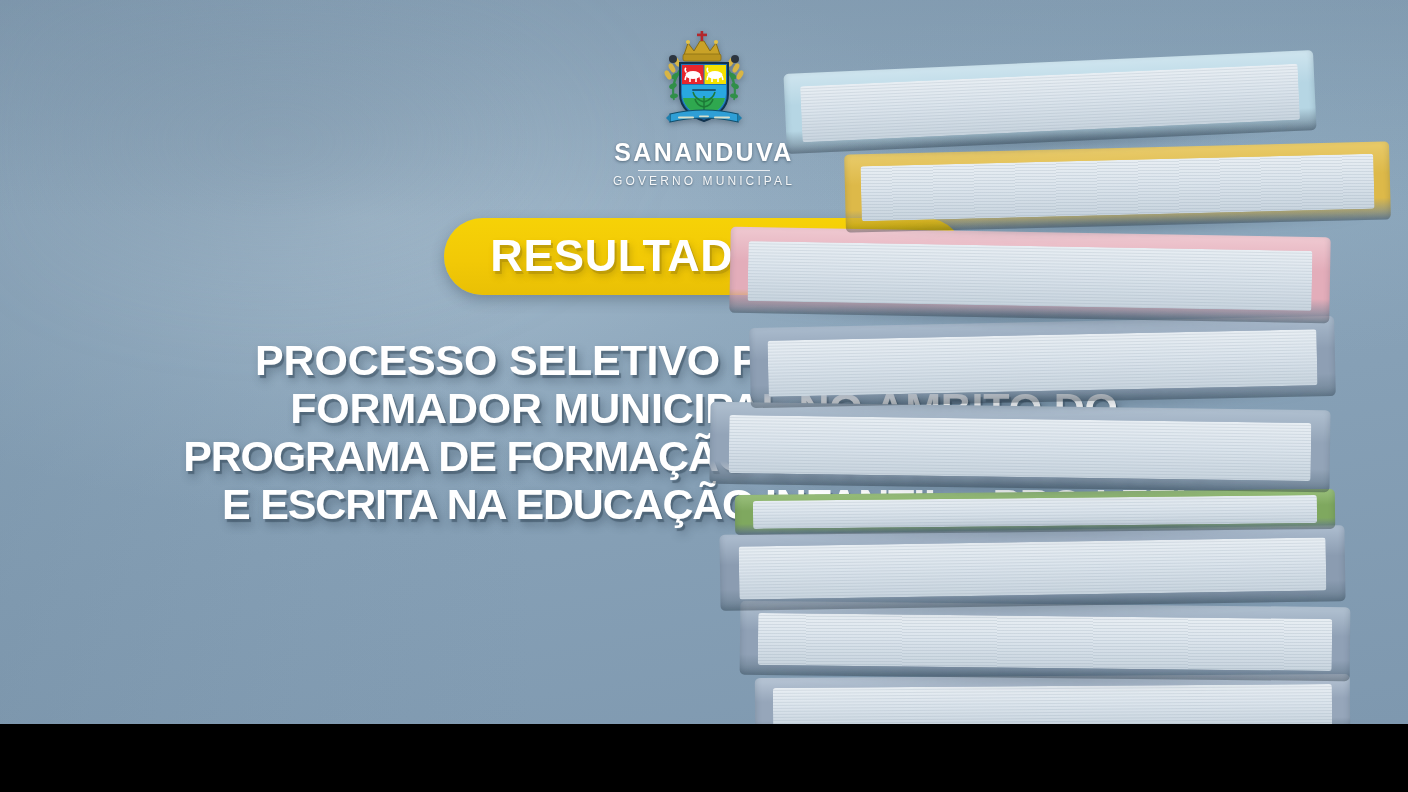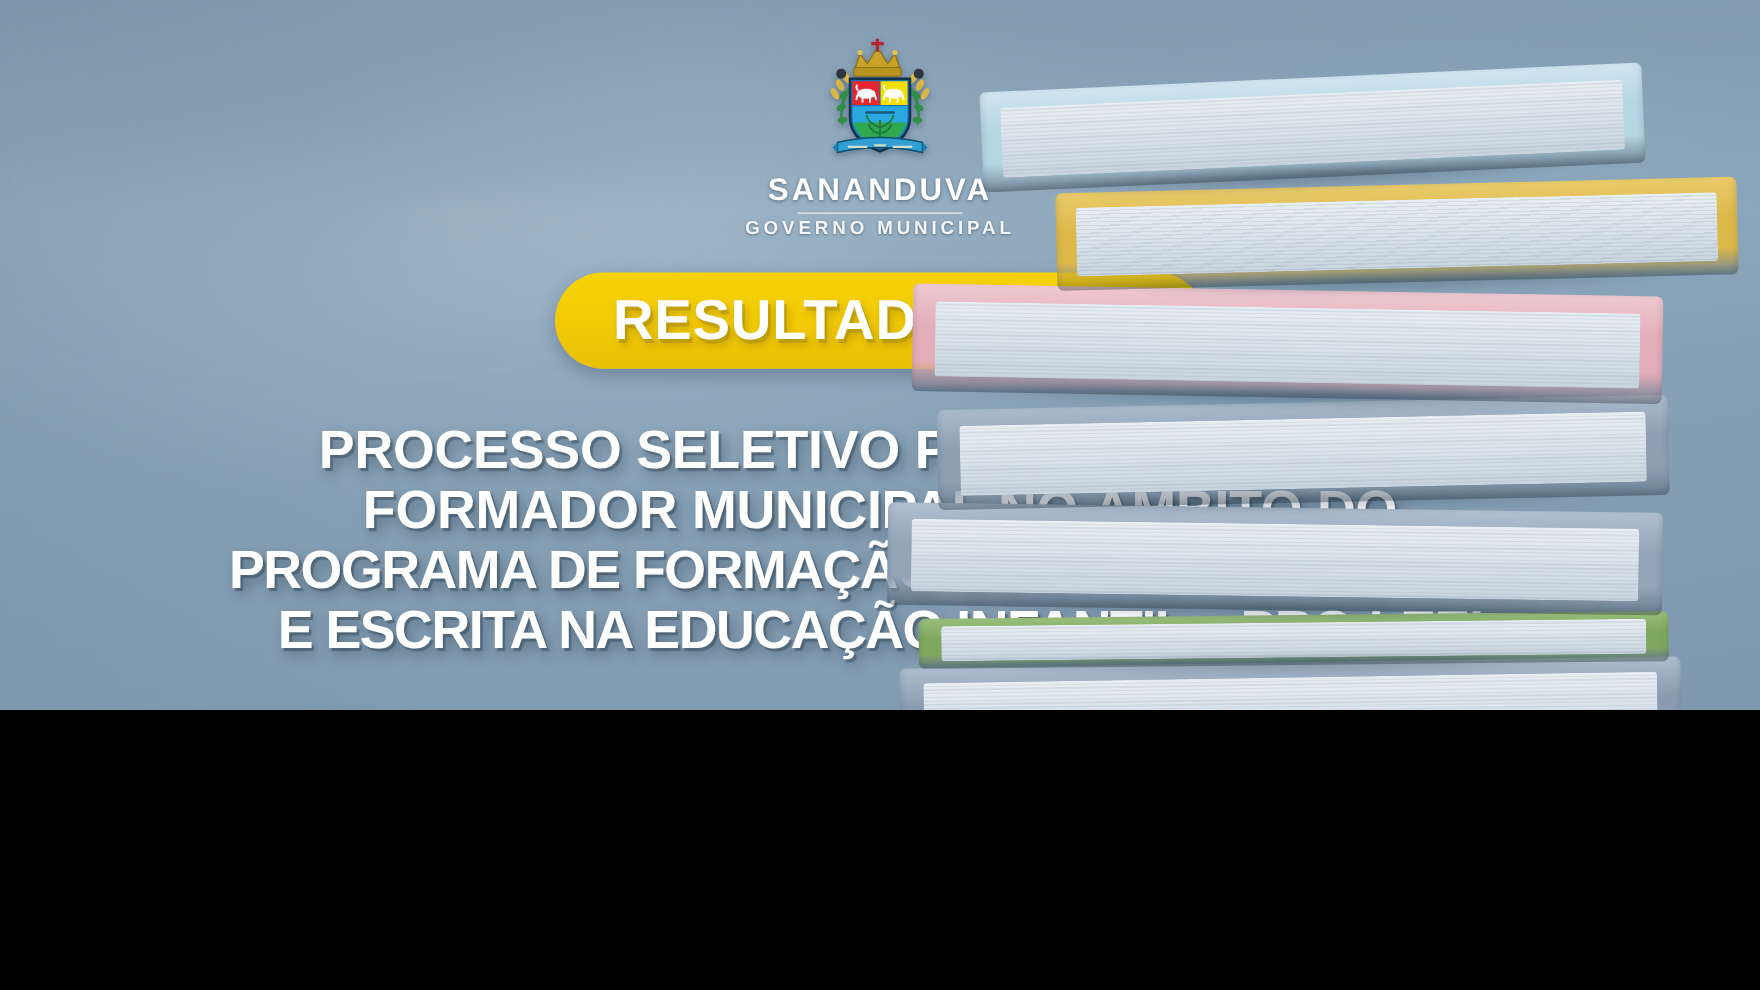--- a/index.html
+++ b/index.html
@@ -3,21 +3,21 @@
 <meta charset="utf-8">
 <style>
   html, body {
     margin: 0;
     padding: 0;
     background: #000;
   }
   #stage {
     position: relative;
     width: 1408px;
-    height: 568px;
+    height: 724px;
     overflow: hidden;
     font-family: "Liberation Sans", sans-serif;
     background: #8ea7bc;
   }
 
   
   .wall {
     position: absolute;
     inset: 0;
     background:
@@ -120,22 +120,22 @@
     line-height: 1;
   }
   .brand-rule {
     width: 132px;
     height: 1px;
     background: rgba(255,255,255,0.78);
     margin: 5px 0 4px;
   }
   .brand-sub {
     color: rgba(255,255,255,0.92);
-    font-size: 15px;
-    font-weight: 700;
+    font-size: 12px;
+    font-weight: 400;
     letter-spacing: 3.1px;
     text-shadow: 0 1px 2px rgba(25,45,62,0.5);
     line-height: 1;
   }
 
   
   .badge-wrap {
     position: absolute;
     left: 0; right: 0;
     top: 218px;

